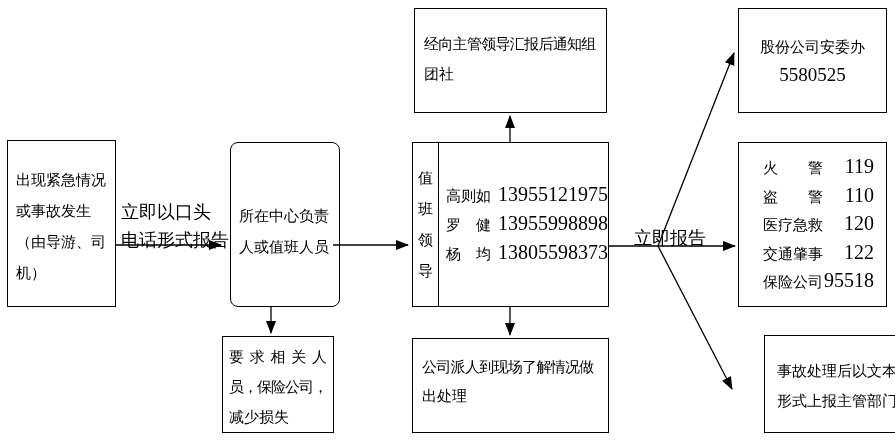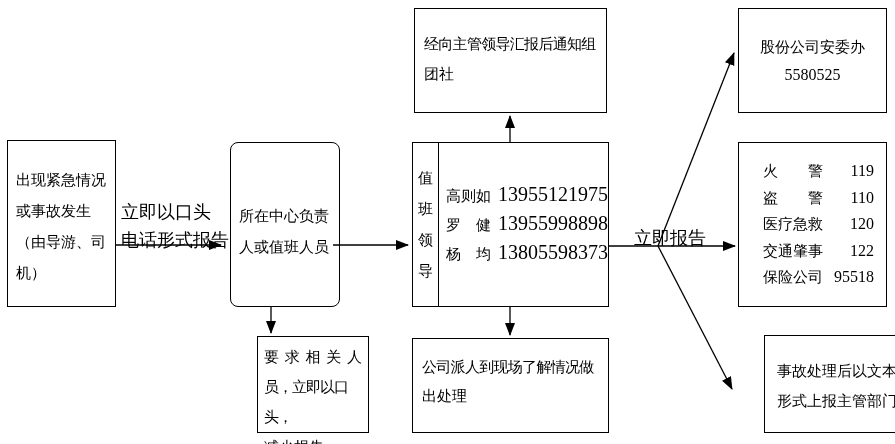--- a/index.html
+++ b/index.html
@@ -5,41 +5,41 @@
   * { margin:0; padding:0; box-sizing:border-box; }
   html,body { background:#fff; }
   body { font-family:"Liberation Serif","DejaVu Serif",serif; color:#000; }
   .canvas { position:relative; width:895px; height:444px; background:#fff; overflow:hidden; }
 
   .box { position:absolute; border:1.5px solid #000; background:#fff; font-size:15px; z-index:1; }
   .line { display:block; }
 
   .box-emergency { left:7px; top:140px; width:109px; height:167px; padding:24px 6px 0 8px; line-height:31px; }
   .box-center-duty { left:230px; top:142px; width:110px; height:165px; padding:58px 6px 11px 8px; line-height:31px;border-radius:8px; }
-  .box-protect-scene { left:222px; top:336px; width:112px; height:97px; padding:5px 6px 0 6px; line-height:30px;margin-left:35px; }
+  .box-protect-scene { left:222px; top:336px; width:112px; height:97px; padding:5px 6px 0 6px; line-height:30px; }
 
   .box-duty-leader { left:412px; top:142px; width:197px; height:165px; display:flex; }
   .dl-left { width:40px; border-right:1.5px solid #000; display:flex; align-items:center; justify-content:center; }
   .dl-title { width:1em; line-height:31px; word-break:break-all; text-align:center; }
   .dl-right { flex:1; display:flex; flex-direction:column; justify-content:center; padding-left:7px; }
   .contact-row { display:flex; align-items:baseline; line-height:27px; white-space:nowrap; }
   .contact-name { white-space:pre; }
   .contact-phone { margin-left:7px; font-size:20px; }
 
   .box-notify-group { left:414px; top:8px; width:193px; height:105px; padding:20px 5px 0 9px; line-height:30px; }
   .box-site-handle { left:412px; top:338px; width:197px; height:95px; padding:14px 5px 0 9px; line-height:29px; }
 
   .box-company-safety { left:738px; top:8px; width:149px; height:105px; display:flex; flex-direction:column; justify-content:center; text-align:center; line-height:28px; }
   .box-emergency-numbers { left:738px; top:142px; width:149px; height:165px; display:flex; flex-direction:column; justify-content:center; padding:0 12px 0 24px; }
   .en-row { display:flex; justify-content:space-between; align-items:baseline; line-height:26.5px; }
   .en-label { white-space:pre; }
-  .en-value { font-size:16px; }
+  .en-value { font-size:20px; }
   .box-report-text { left:738px; top:335px; width:149px; height:98px; padding:20px 5px 0 12px; line-height:30px;margin-left:26px; }
 
-  .num { font-size:16px; }
+  .num { font-size:19px; }
   .cjk-tight { letter-spacing:-1px; }
   .cjk-tight-sm { letter-spacing:-0.7px; }
   .justify-line { text-align:justify; text-align-last:justify; }
 
   .flow-label { position:absolute; font-size:18px; z-index:3; background:transparent; }
   .label-oral { left:121px; top:198px; line-height:28px; }
   .label-immediate { left:634px; top:226px; }
 
   svg.arrows { position:absolute; left:0; top:0; width:895px; height:444px; z-index:2; pointer-events:none; }
   svg.arrows line { stroke:#000; stroke-width:1.3; }
@@ -77,21 +77,21 @@
     <span class="line">电话形式报告</span>
   </div>
 
   <div class="box box-center-duty">
     <span class="line">所在中心负责</span>
     <span class="line">人或值班人员</span>
   </div>
 
   <div class="box box-protect-scene">
     <span class="line justify-line">要求相关人</span>
-    <span class="line cjk-tight">员，立即以口头，</span>
+    <span class="line cjk-tight">员，保险公司，</span>
     <span class="line">减少损失</span>
   </div>
 
   <div class="box box-duty-leader">
     <div class="dl-left">
       <div class="dl-title">值班领导</div>
     </div>
     <div class="dl-right">
       <div class="contact-row">
         <span class="contact-name">高则如</span>

